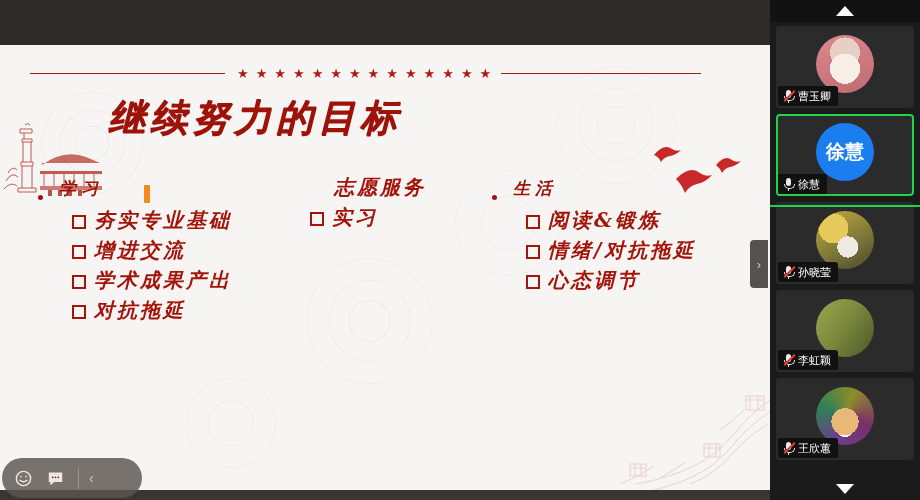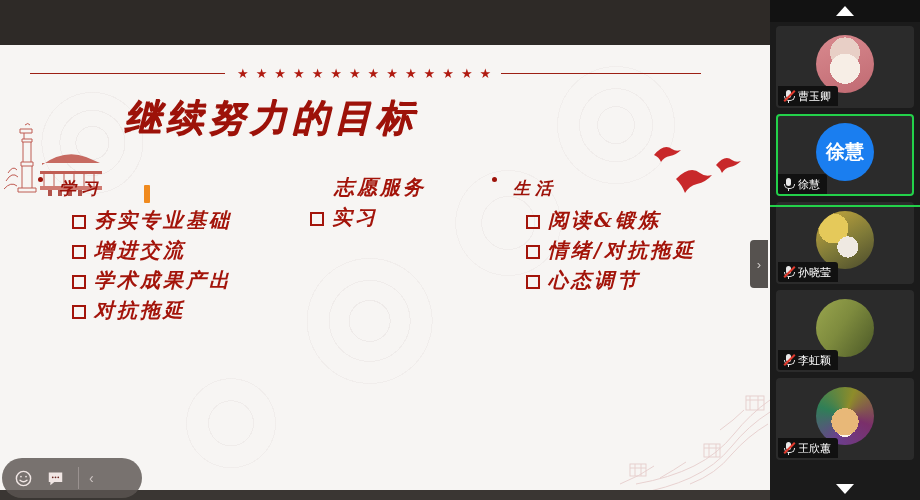--- a/index.html
+++ b/index.html
@@ -44,35 +44,34 @@
   .stars{display:flex;gap:7px;margin-left:12px;color:#b01a10;font-size:13px;line-height:1;}
   .stars span{display:block;}
 
   
   #title{
     position:absolute;left:108px;top:48px;
     font-family:Liberation Serif, serif;
     font-size:37px;font-weight:700;font-style:italic;
     color:#9d1209;letter-spacing:5px;white-space:nowrap;
     text-shadow:.5px .5px 0 #9d1209;
-    margin-left:16px;
   }
 
   
   #tiananmen{position:absolute;left:2px;top:76px;width:104px;height:78px;opacity:.95;}
   #doves{position:absolute;left:648px;top:92px;width:104px;height:62px;}
   #wall{position:absolute;left:600px;top:345px;width:170px;height:100px;opacity:.5;}
 
   
   #cols{position:absolute;left:32px;top:132px;width:706px;display:flex;}
   .col{flex:0 0 auto;}
   .col.c1{width:238px;}
   .col.c2{width:216px;}
   .col.c3{width:240px;}
-  .col-head{display:flex;align-items:flex-start;gap:16px;margin-bottom:10px;}
+  .col-head{display:flex;align-items:flex-end;gap:16px;margin-bottom:10px;}
   .dot{width:5px;height:5px;border-radius:50%;background:#9d1209;flex:0 0 auto;margin-left:6px;}
   .col-title{
     font-family:"DejaVu Serif","Liberation Serif",serif;
     font-size:17px;font-weight:700;font-style:italic;color:#9d1209;letter-spacing:5px;
   }
   .item{display:flex;align-items:flex-start;gap:8px;margin:0 0 10px 40px;}
   .sq{width:10px;height:10px;border:2px solid #a3140a;flex:0 0 auto;margin-top:5px;}
   .itxt{
     font-family:"DejaVu Serif","Liberation Serif",serif;
     font-size:20px;font-weight:700;font-style:italic;color:#a3140a;letter-spacing:3px;

